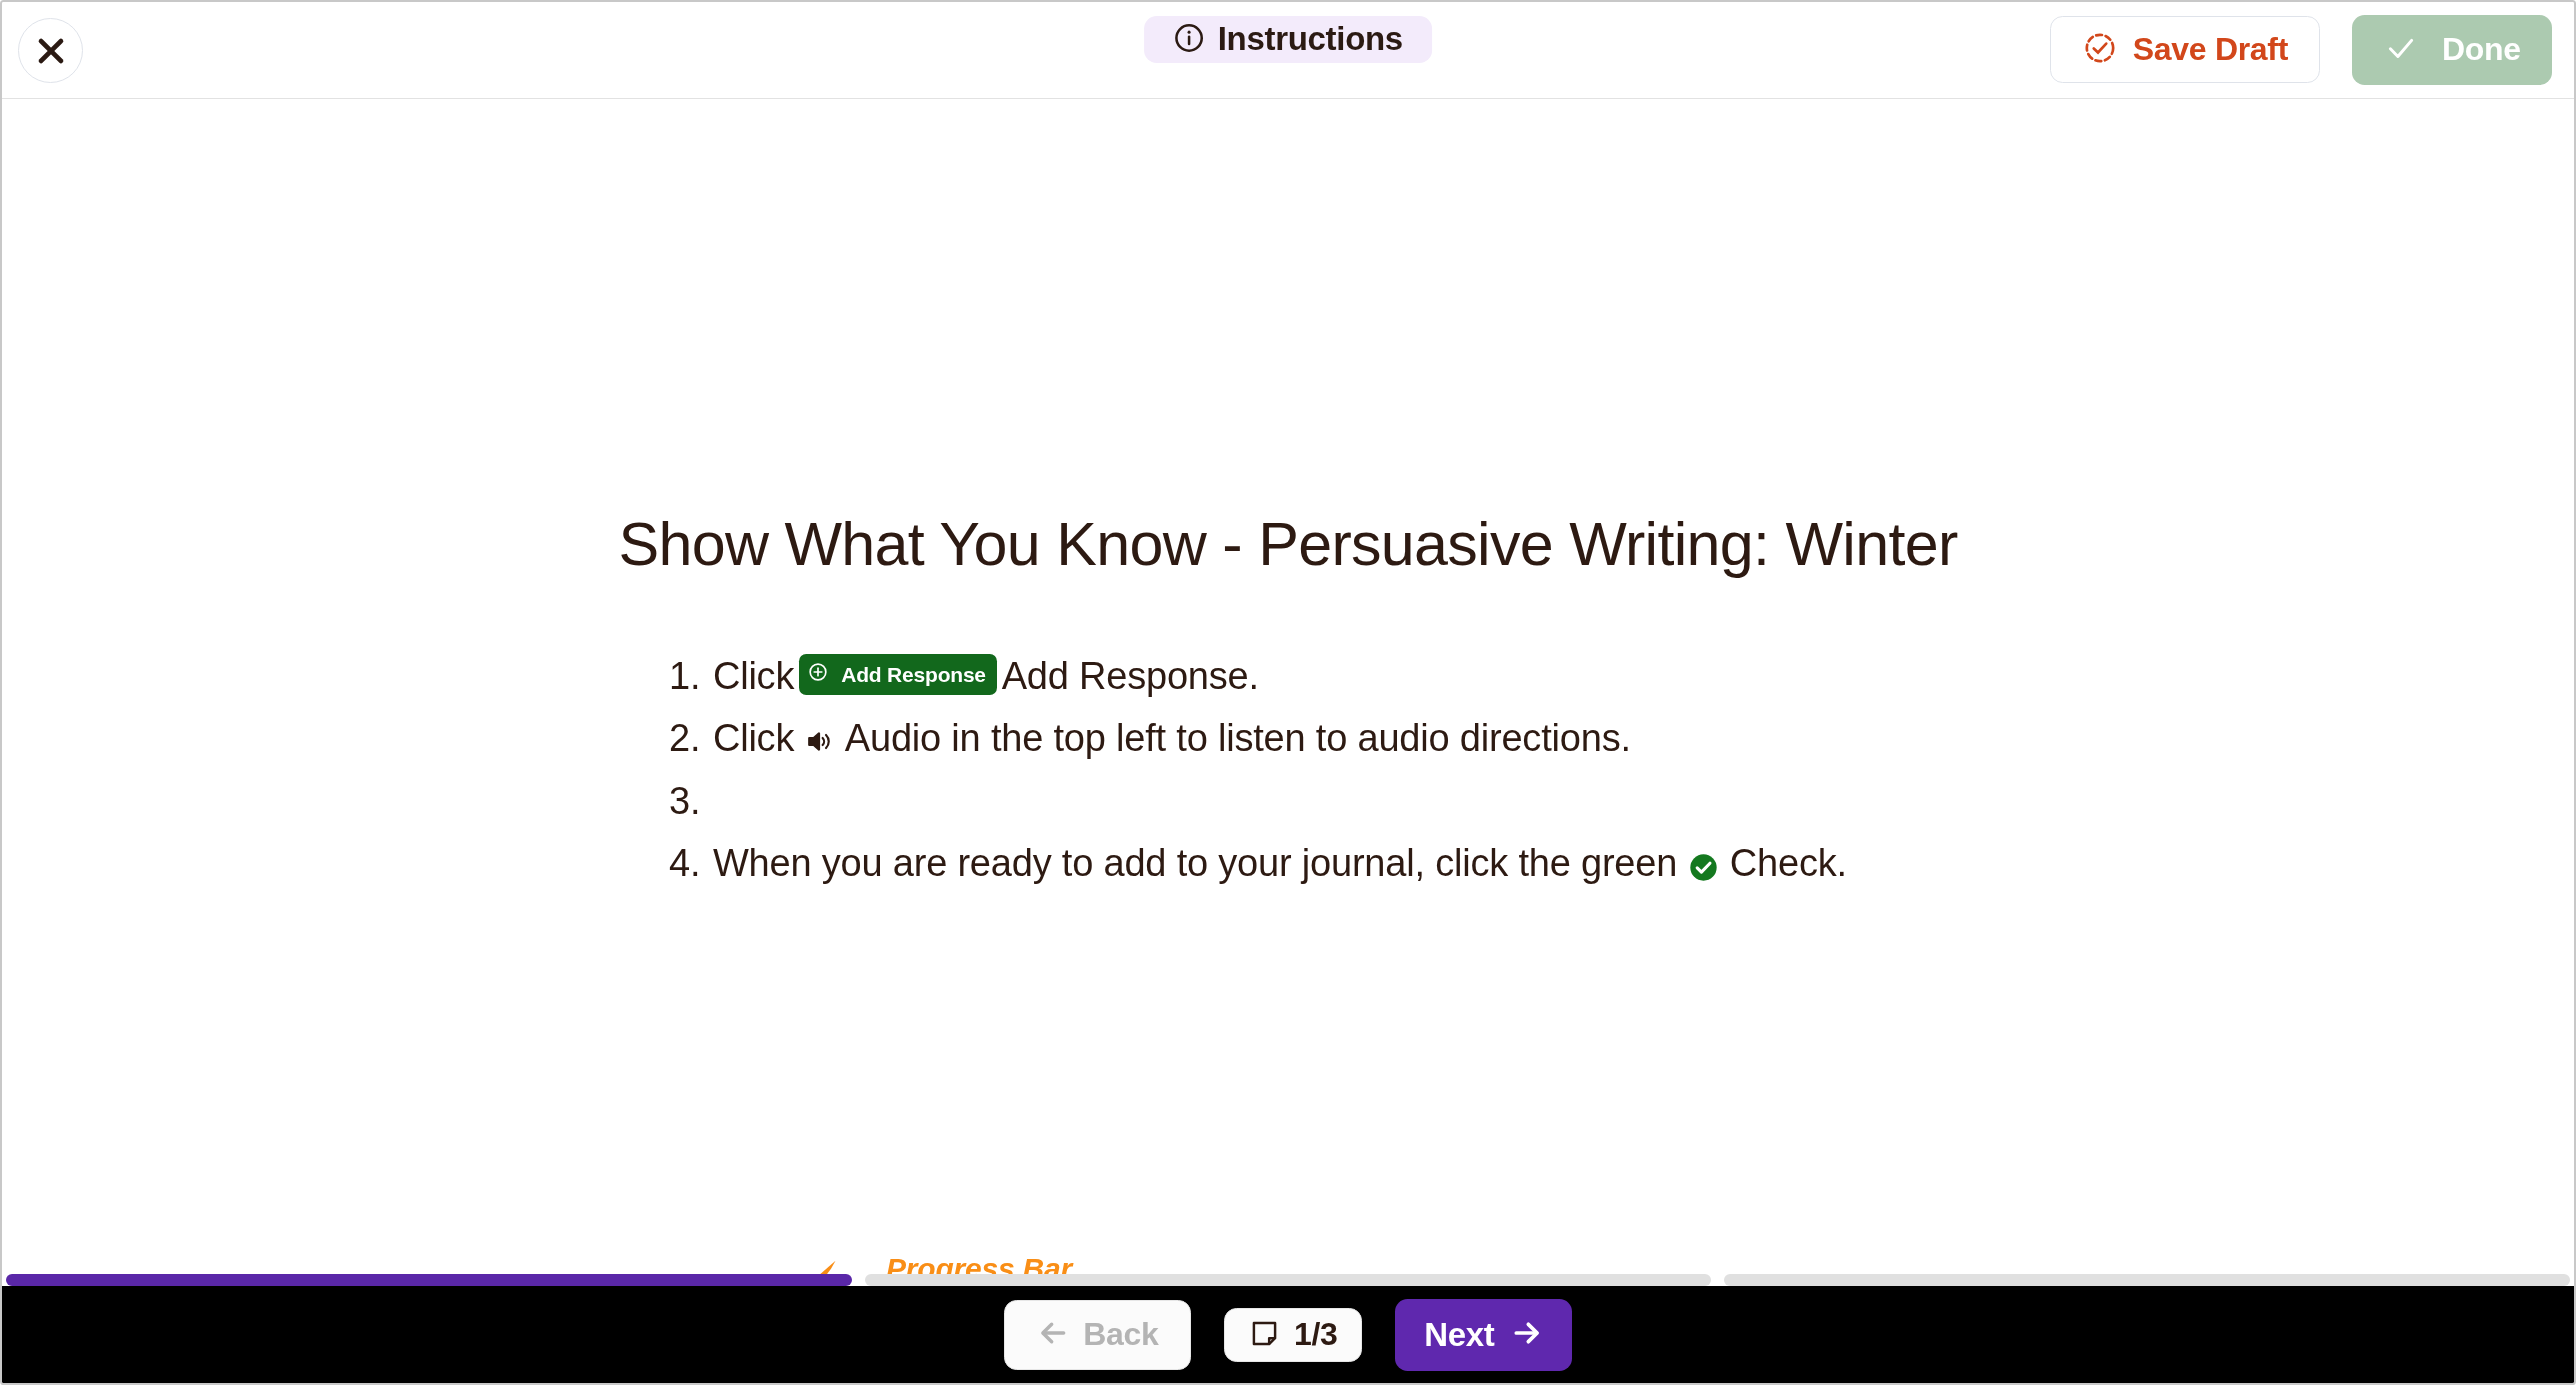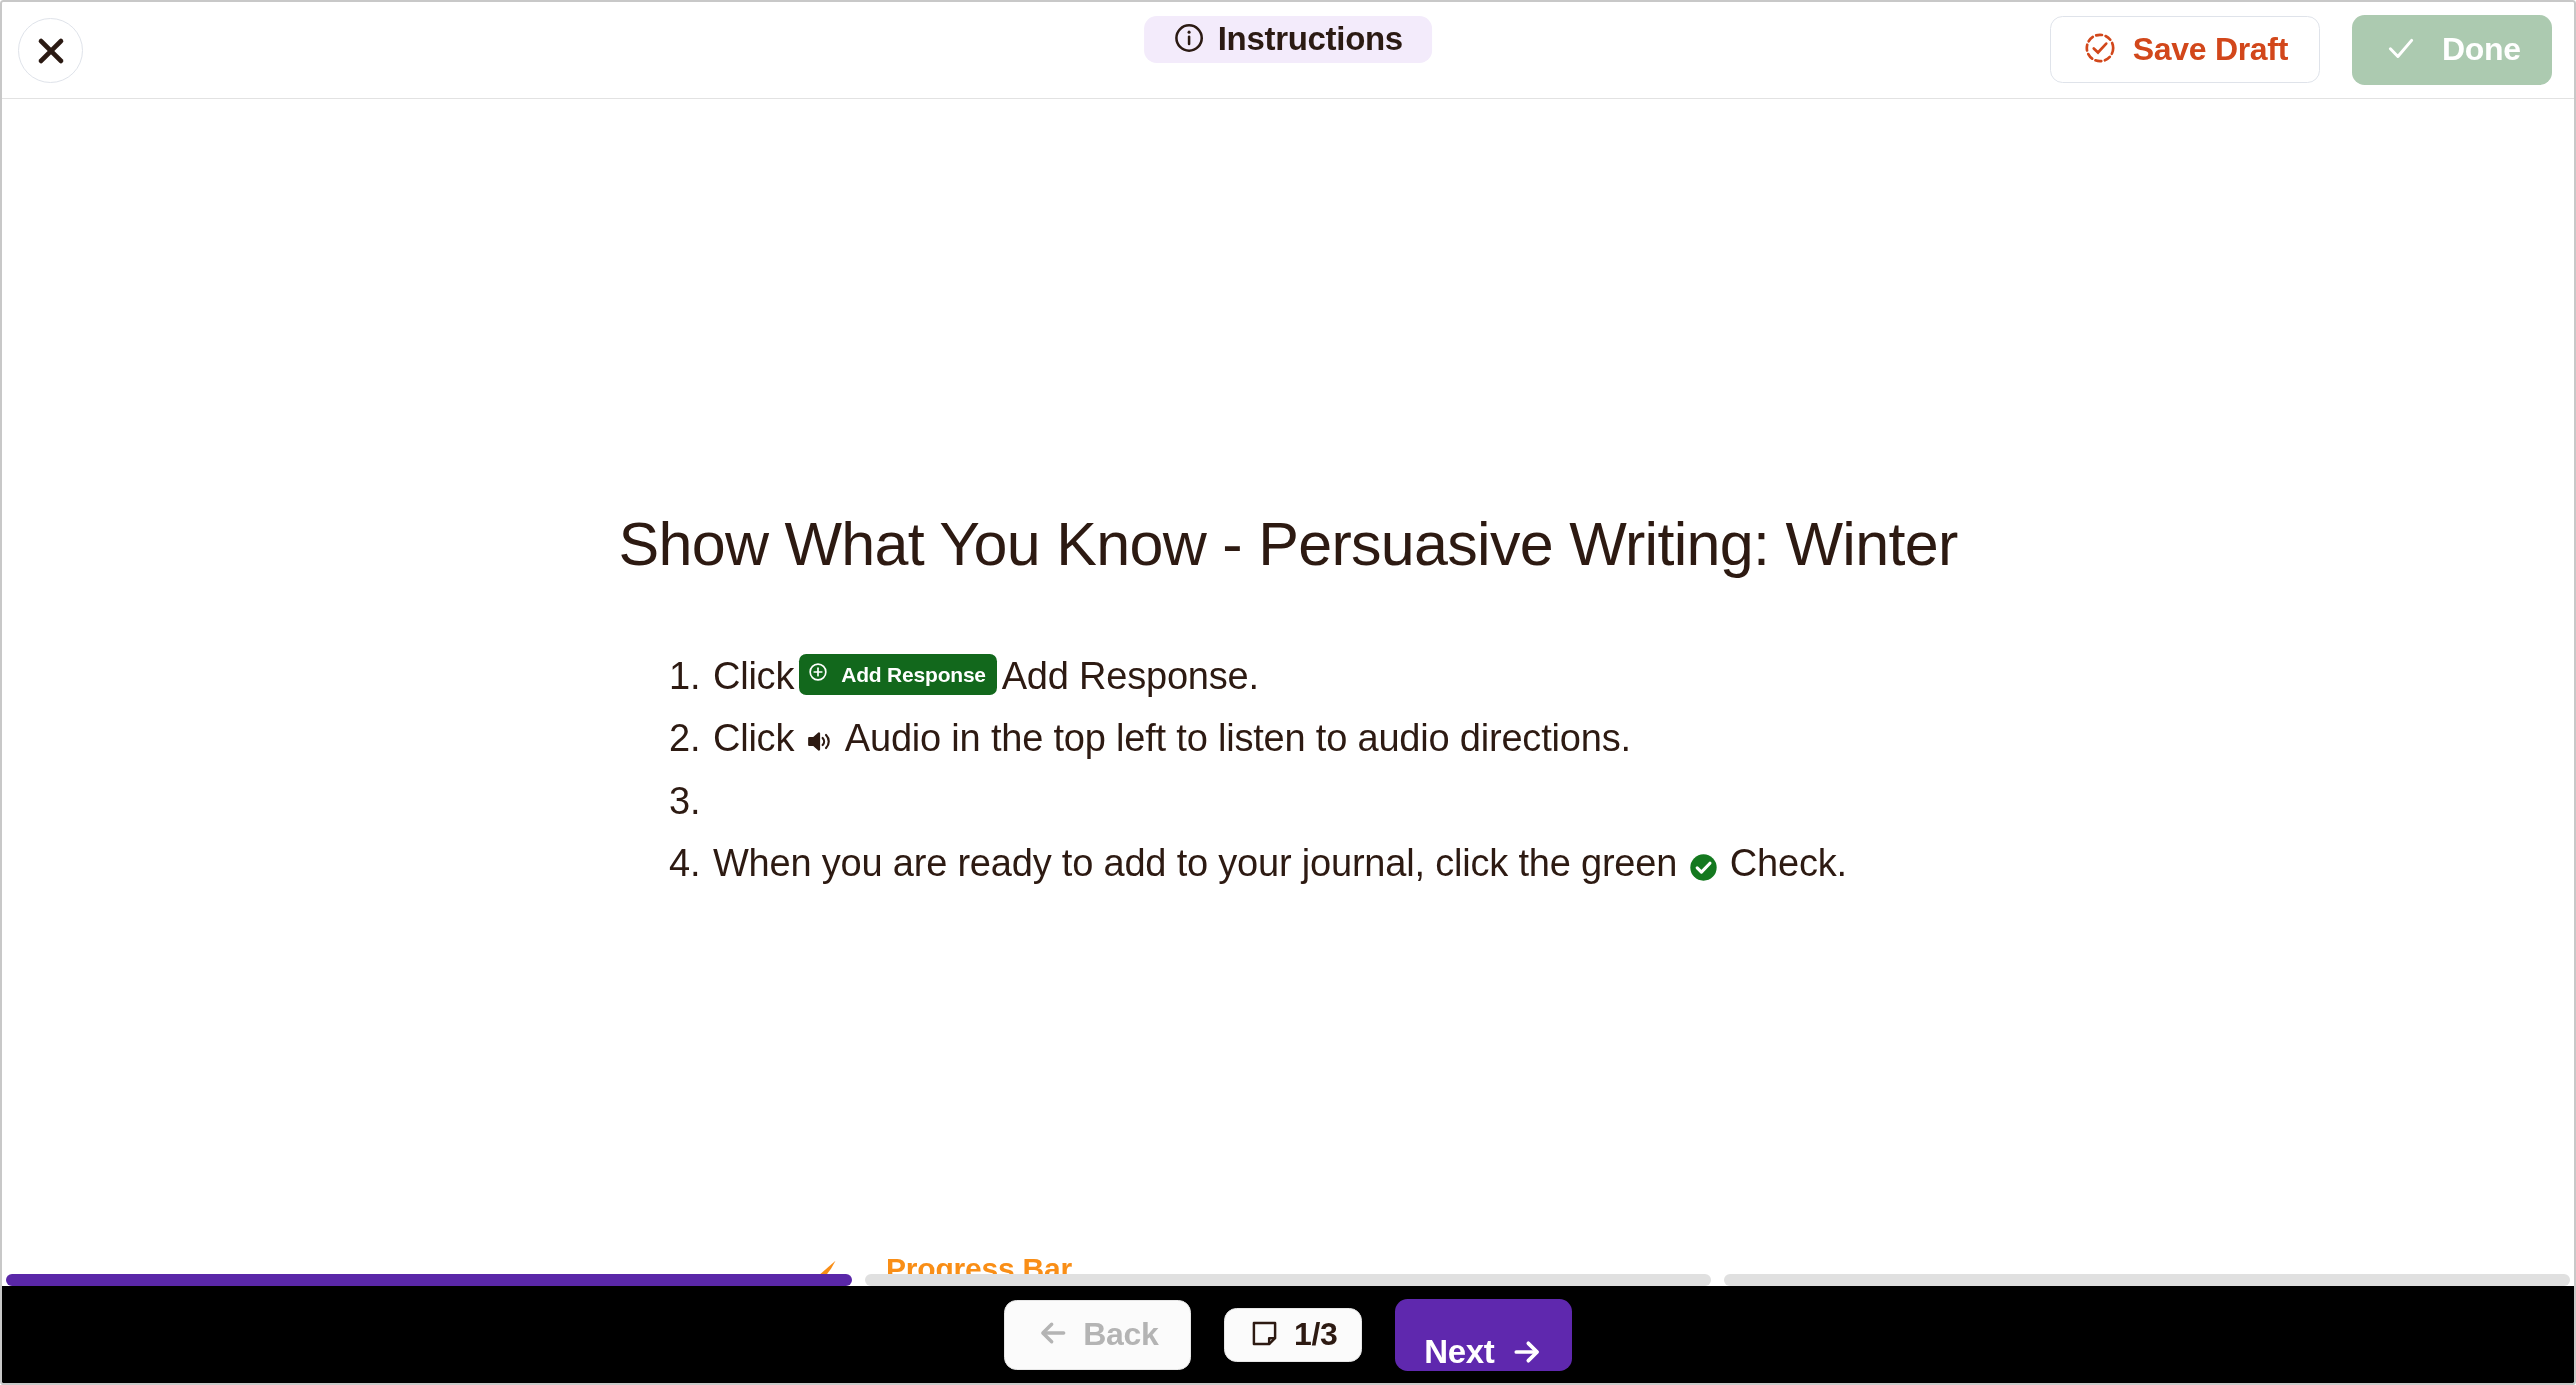--- a/index.html
+++ b/index.html
@@ -197,20 +197,21 @@
 
   
   .annot-progress-label {
     position: absolute;
     left: 884px;
     top: 1153px;
     font-size: 30px;
     font-weight: bold;
     color: #f98e16;
     letter-spacing: -0.2px;
+    font-style: italic;
   }
   .annot-arrow-progress {
     position: absolute;
     left: 694px;
     top: 1157px;
   }
 
   
   .progress-track {
     position: absolute;
@@ -283,21 +284,21 @@
     letter-spacing: -0.3px;
   }
 
   .next-btn {
     height: 72px;
     min-width: 177px;
     background: #5f28ae;
     border: none;
     border-radius: 12.6px;
     display: flex;
-    align-items: flex-end;
+    align-items: center;
     justify-content: center;
     gap: 16px;
     padding: 0 24px;
     cursor: pointer;
   }
   .next-btn .label {
     font-size: 33px;
     font-weight: bold;
     color: #ffffff;
     letter-spacing: -0.3px;

